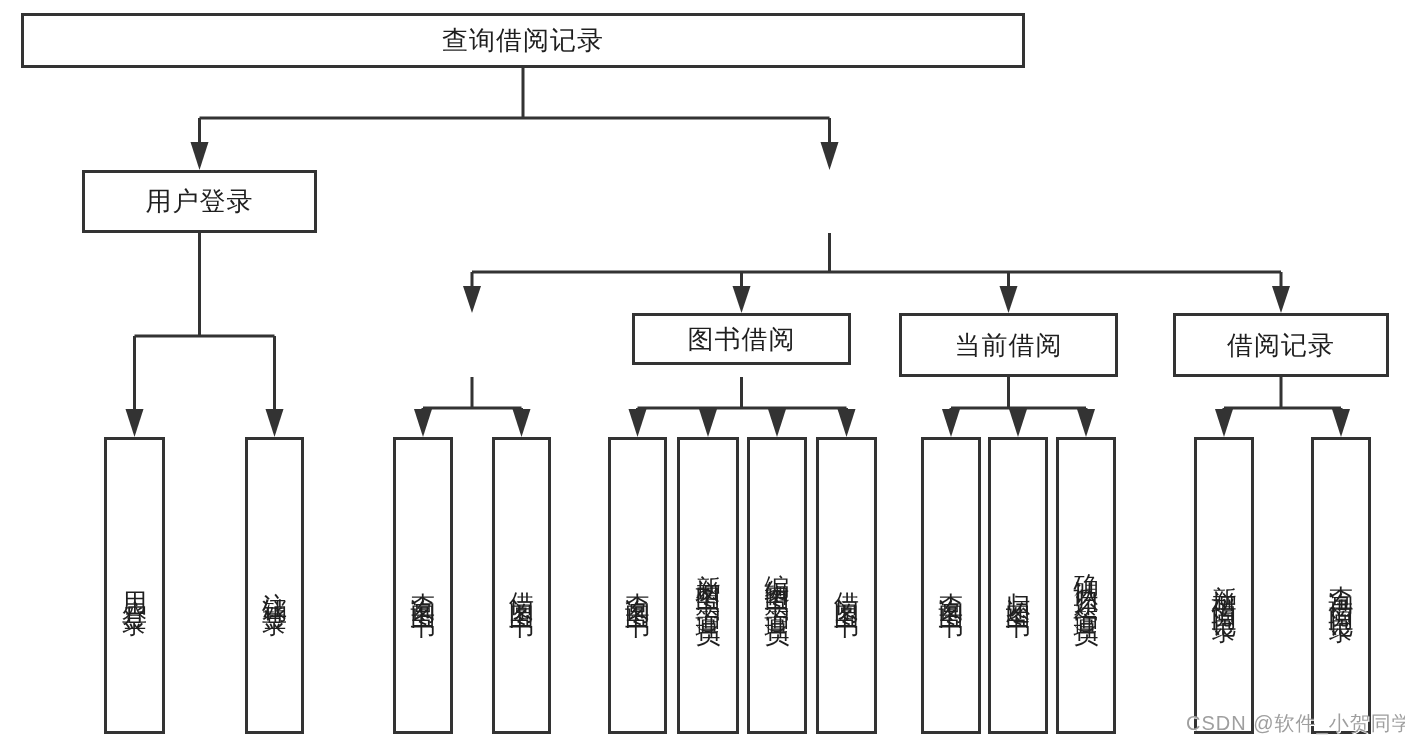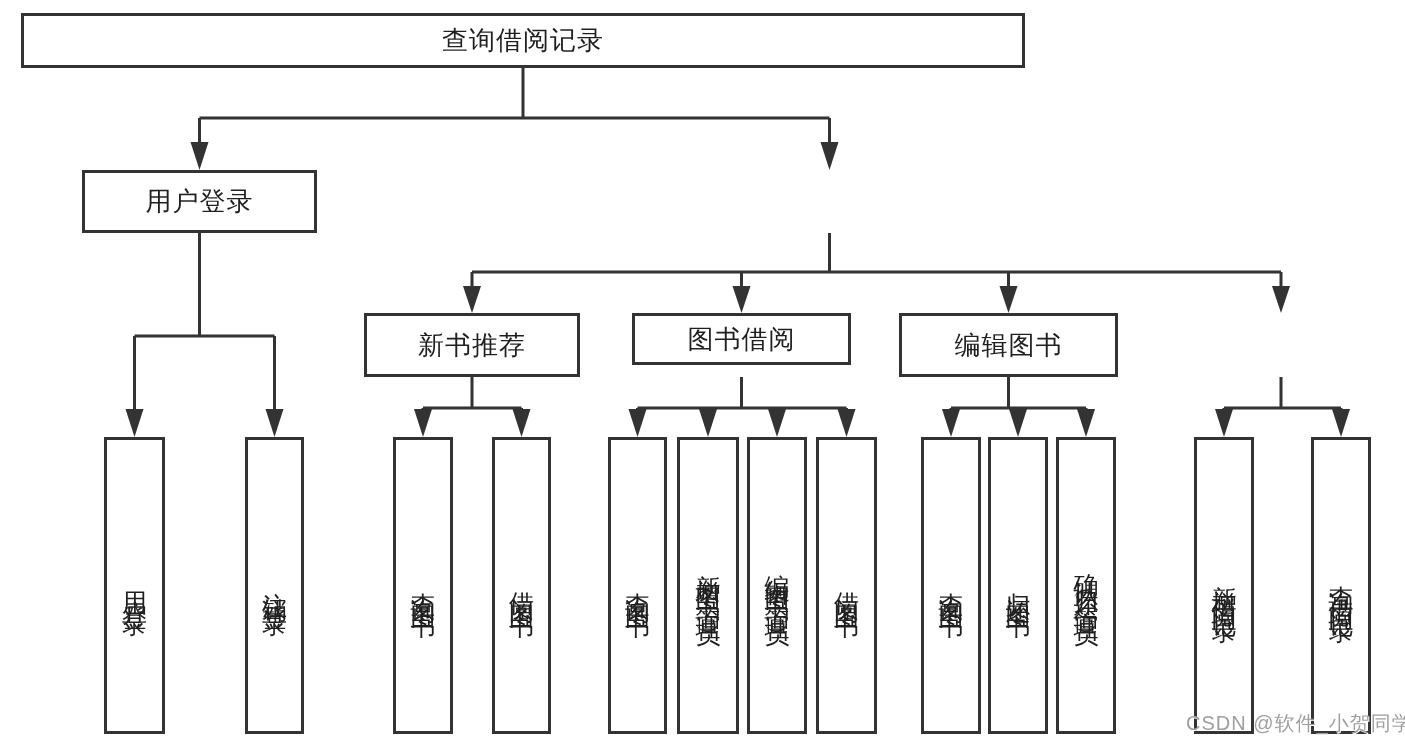--- a/index.html
+++ b/index.html
@@ -88,28 +88,28 @@
   </svg>
 
   <div class="node h" style="left:21px;top:13px;width:1004px;height:55px">
     <span>查询借阅记录</span>
   </div>
 
   <div class="node h" style="left:82px;top:170px;width:235px;height:63px">
     <span>用户登录</span>
   </div>
 
-  <div class="node h" style="left:364px;top:313px;width:216px;height:64px">
-    <span>新书推荐</span>
-  </div>
   <div class="node h" style="left:632px;top:313px;width:219px;height:52px">
     <span>图书借阅</span>
   </div>
   <div class="node h" style="left:899px;top:313px;width:219px;height:64px">
-    <span>编辑图书</span>
+    <span>当前借阅</span>
+  </div>
+  <div class="node h" style="left:1173px;top:313px;width:216px;height:64px">
+    <span>借阅记录</span>
   </div>
 
   <div class="node v" style="left:104px;top:437px;width:61px;height:297px">
     <span>用户登录</span>
   </div>
   <div class="node v" style="left:245px;top:437px;width:59px;height:297px">
     <span>注销登录</span>
   </div>
 
   <div class="node v" style="left:393px;top:437px;width:60px;height:297px">

